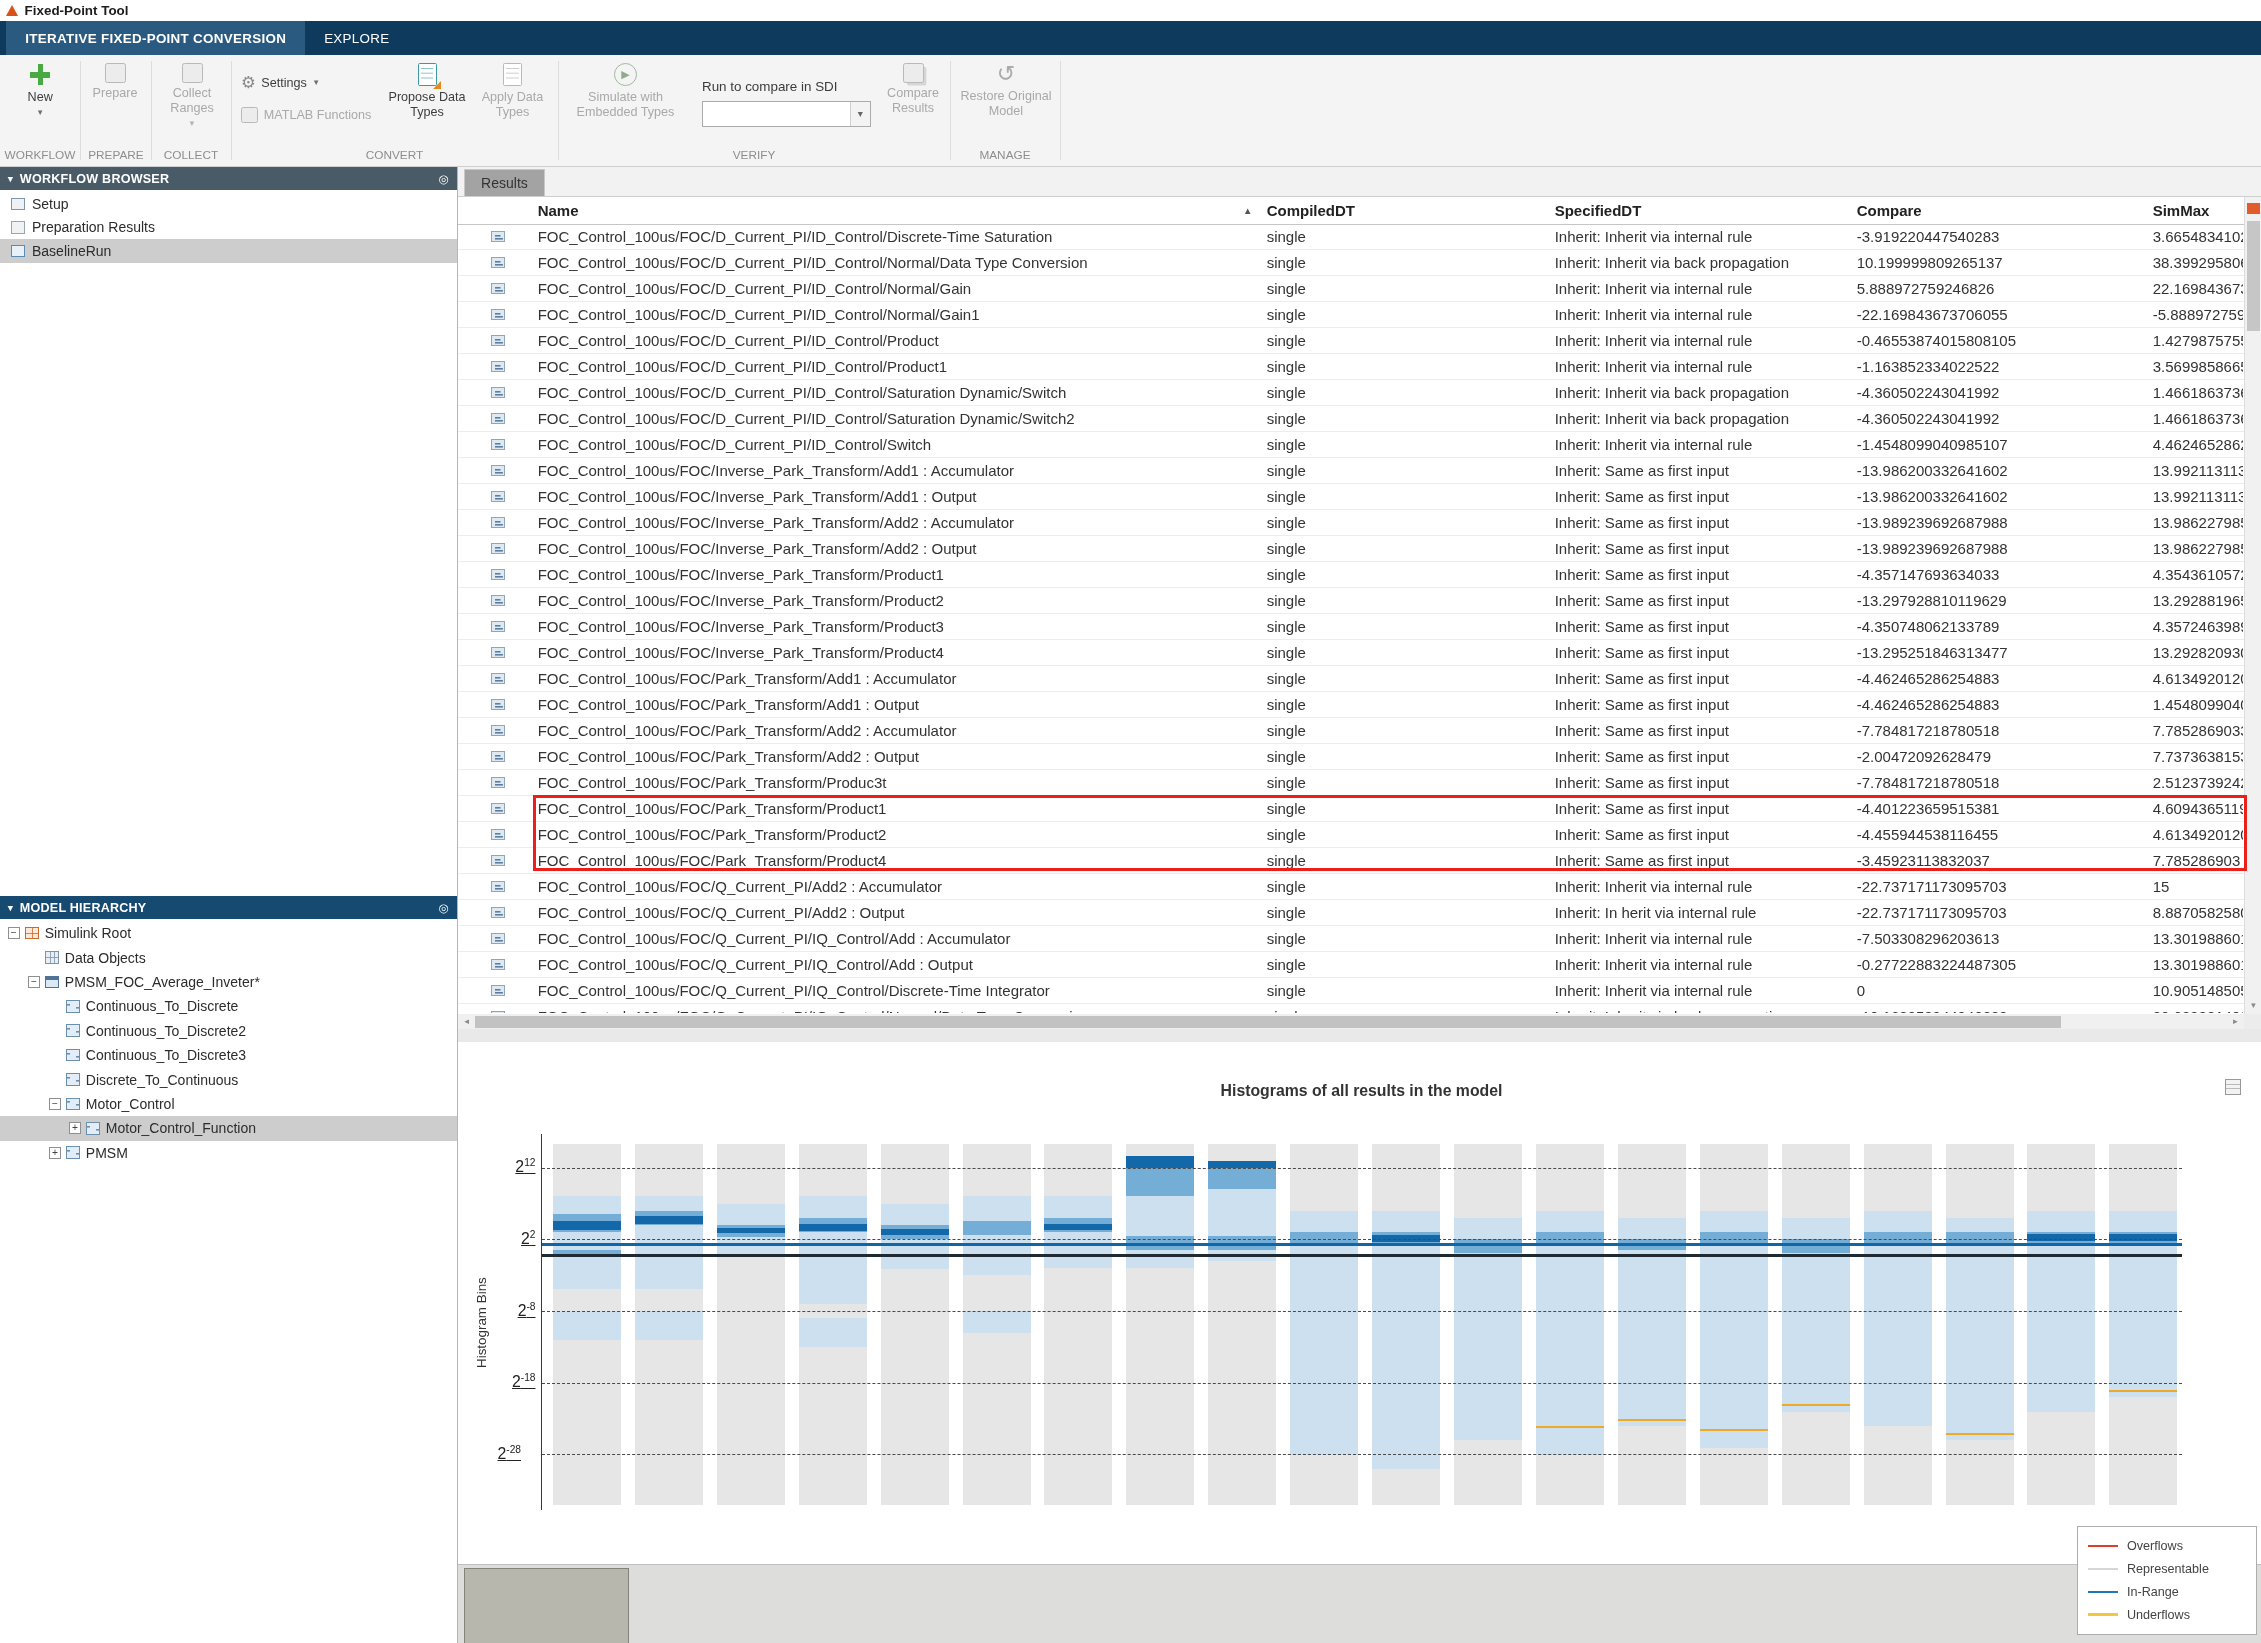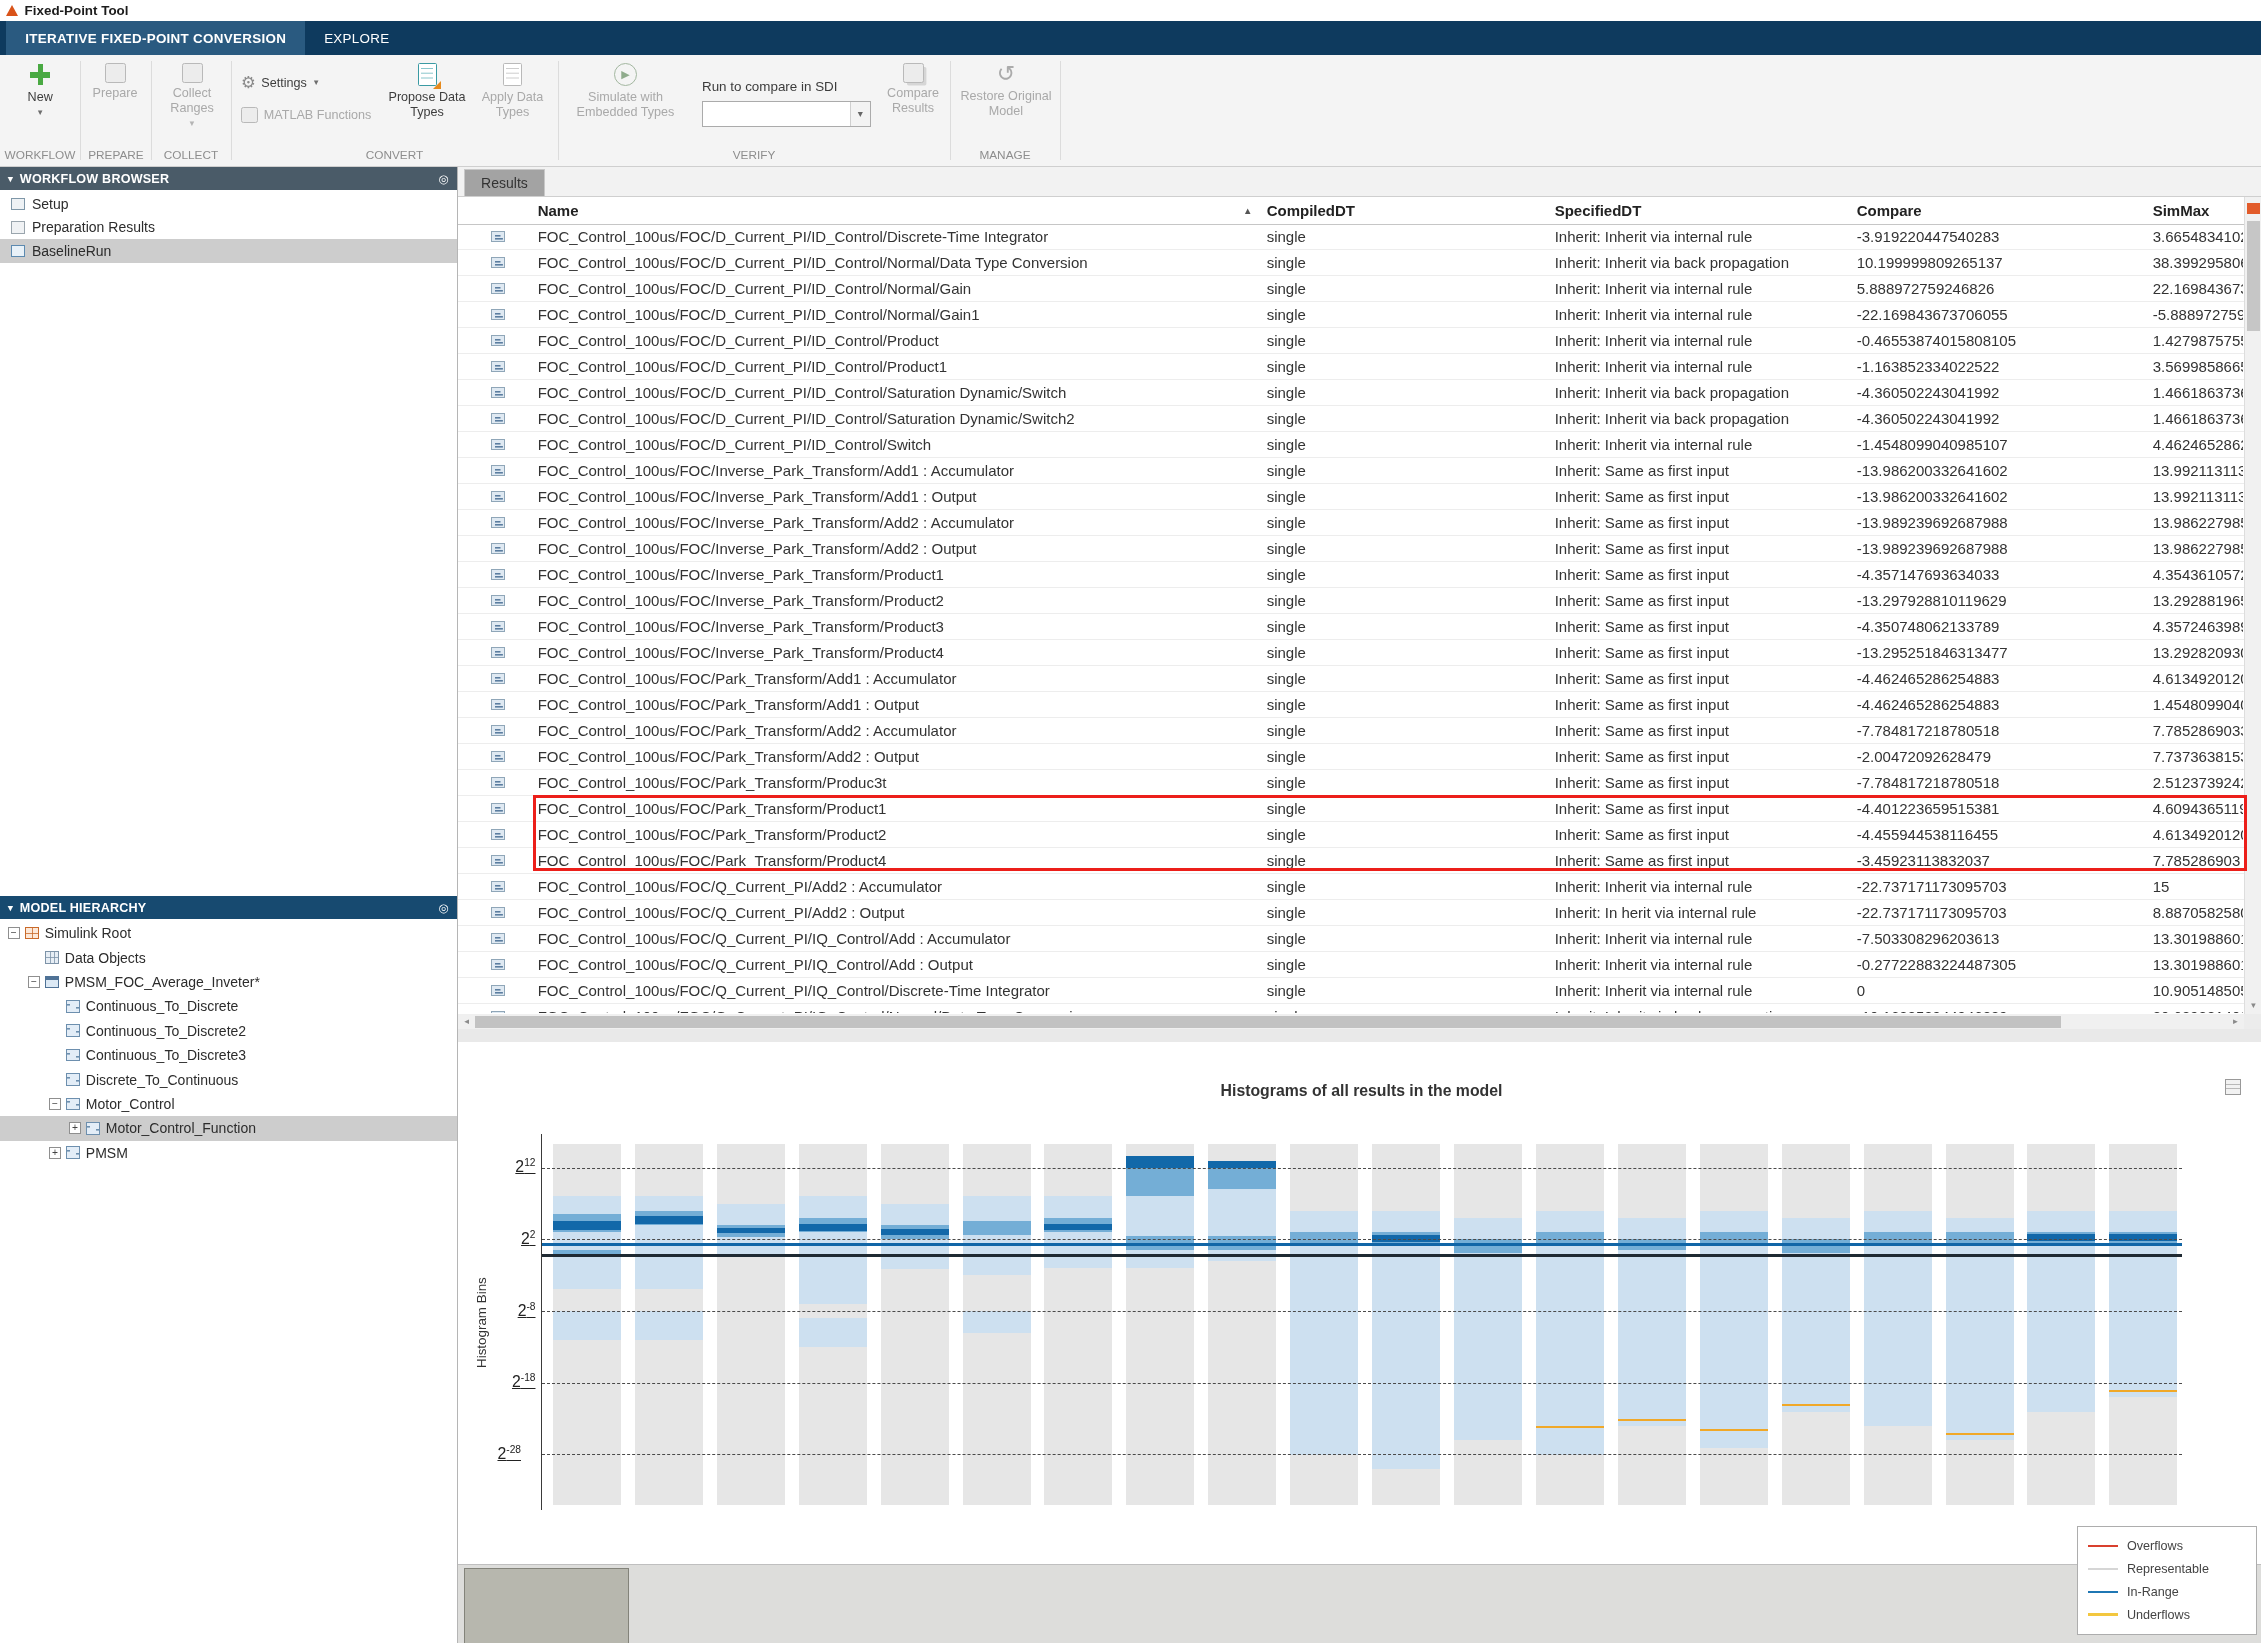--- a/index.html
+++ b/index.html
@@ -300,21 +300,21 @@
     <div class="th">SpecifiedDT</div>
     <div class="th">Compare</div>
     <div class="th">SimMax</div>
   </div>
 
   <div class="tbody">
       <div class="trow">
         <div class="td icn">
           <span class="block-icon"></span>
         </div>
-        <div class="td">FOC_Control_100us/FOC/D_Current_PI/ID_Control/Discrete-Time Integrator</div>
+        <div class="td">FOC_Control_100us/FOC/D_Current_PI/ID_Control/Discrete-Time Saturation</div>
         <div class="td">single</div>
         <div class="td">Inherit: Inherit via internal rule</div>
         <div class="td">-3.919220447540283</div>
         <div class="td">3.6654834102</div>
       </div>
       <div class="trow">
         <div class="td icn">
           <span class="block-icon"></span>
         </div>
         <div class="td">FOC_Control_100us/FOC/D_Current_PI/ID_Control/Normal/Data Type Conversion</div>

